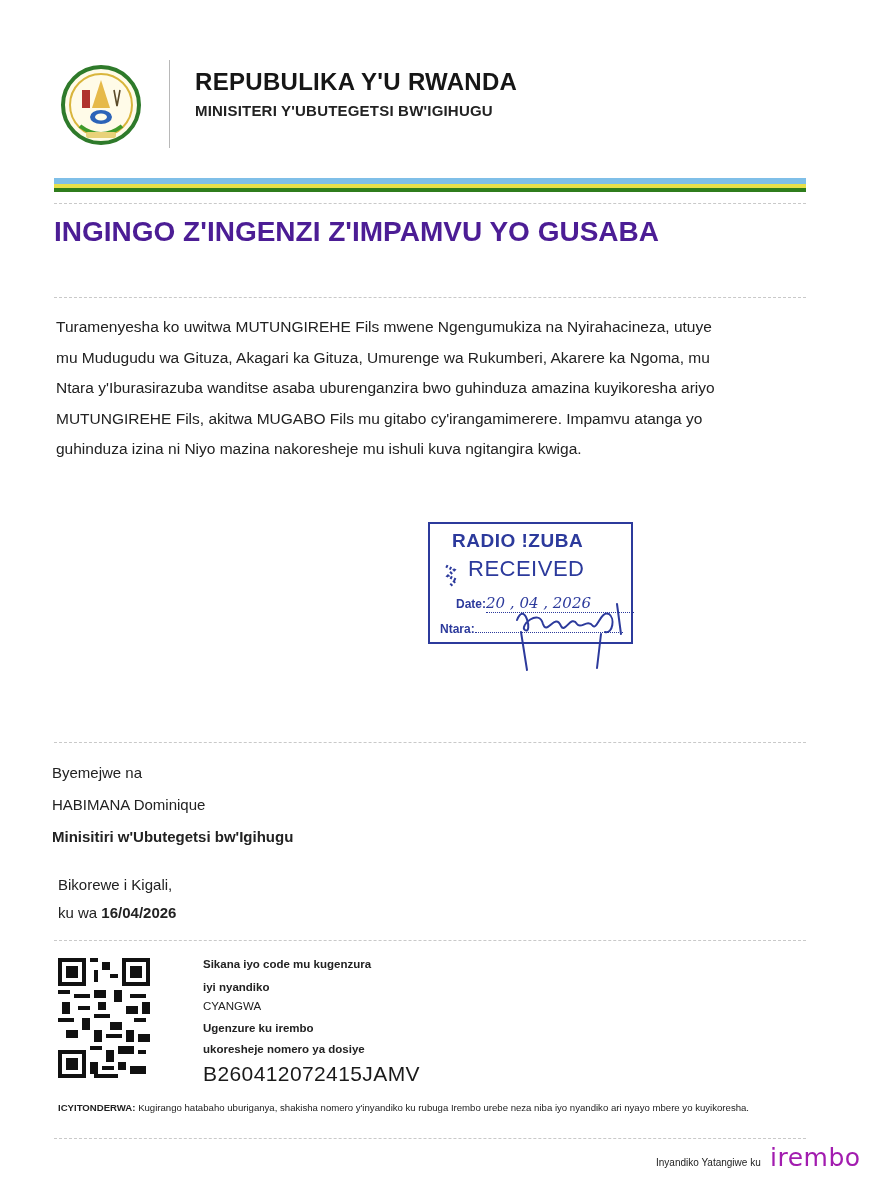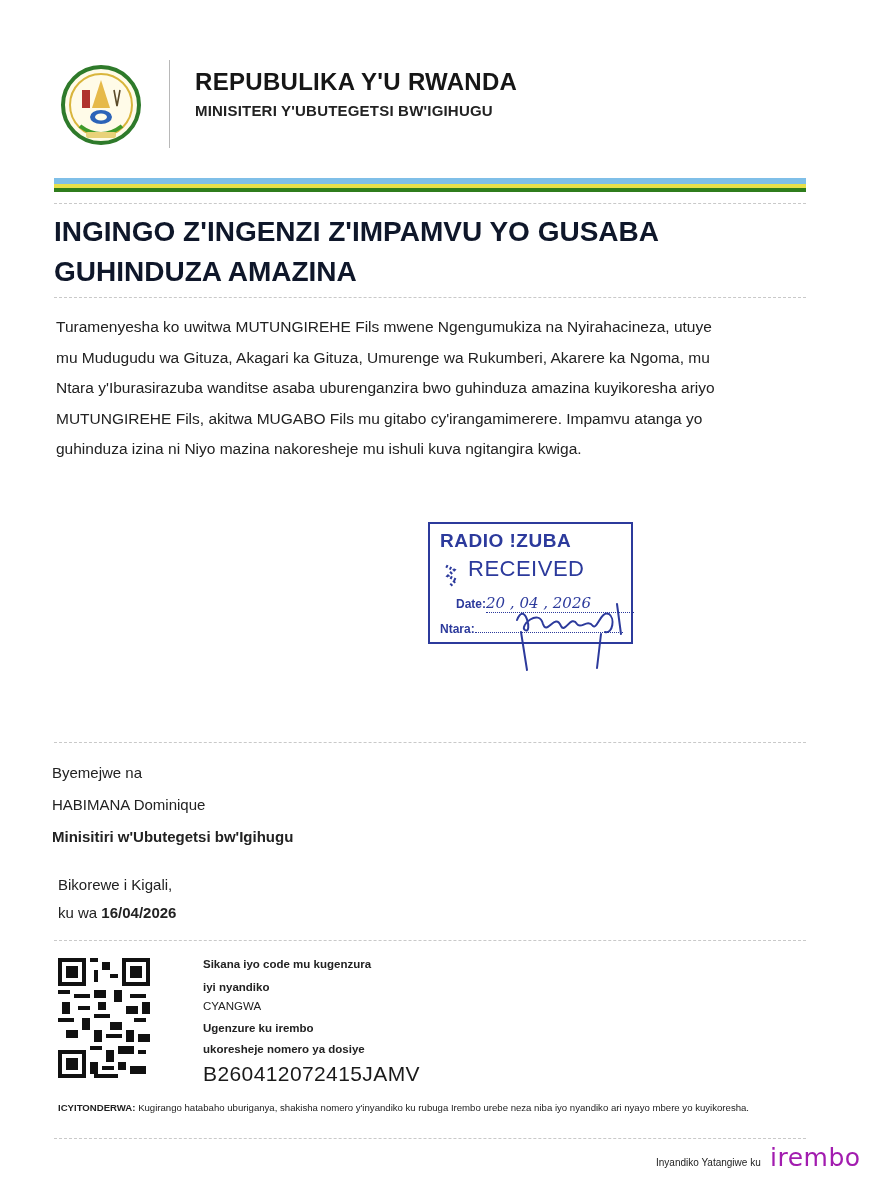--- a/index.html
+++ b/index.html
@@ -10,24 +10,24 @@
   .abs { position: absolute; }
   .header-emblem { left: 58px; top: 62px; width: 86px; height: 86px; }
   .header-divider { left: 169px; top: 60px; width: 1px; height: 88px; background: #b8b8b8; }
   .rep-title { left: 195px; top: 68px; font-size: 24px; font-weight: bold; letter-spacing: 0.3px; color: #161616; white-space: nowrap; }
   .min-title { left: 195px; top: 102px; font-size: 15px; font-weight: bold; color: #222; white-space: nowrap; letter-spacing: 0.2px; }
   .flag-band { left: 54px; top: 178px; width: 752px; height: 14px; }
   .flag-band .blue { height: 6px; background: #7fbfe8; }
   .flag-band .yellow { height: 4px; background: #e8e04a; }
   .flag-band .green { height: 4px; background: #2f7d1c; }
   .hr { height: 0; border-top: 1px dashed #c9c9c9; }
-  .main-title { left: 54px; top: 212px; font-size: 28px; font-weight: bold; color: #0f172a; line-height: 40px; width: 740px; }
+  .main-title { left: 54px; top: 212px; font-size: 28px; font-weight: bold; color: #4c1d95; line-height: 40px; width: 740px; }
   .body-para { left: 56px; top: 312px; width: 760px; font-size: 15.5px; line-height: 30.5px; color: #222; }
   .stamp { left: 428px; top: 522px; width: 205px; height: 122px; border: 2px solid #2c3a9c; color: #2c3a9c; box-sizing: border-box; }
-  .stamp .s1 { position: absolute; left: 10px; top: 6px; font-size: 19px; font-weight: bold; letter-spacing: 0.5px; white-space: nowrap; }
+  .stamp .s1 { position: absolute; left: 22px; top: 6px; font-size: 19px; font-weight: bold; letter-spacing: 0.5px; white-space: nowrap; }
   .stamp .s2 { position: absolute; left: 38px; top: 32px; font-size: 22px; letter-spacing: 0.5px; white-space: nowrap; }
   .stamp .s3 { position: absolute; left: 10px; top: 70px; font-size: 12px; font-weight: bold; white-space: nowrap; padding-left: 16px; }
   .stamp .s4 { position: absolute; left: 10px; top: 98px; font-size: 12px; font-weight: bold; white-space: nowrap; }
   .stamp .hw { font-family: "DejaVu Serif", serif; font-style: italic; font-size: 15px; font-weight: normal; color: #2c3a9c; }
   .stamp .dots { border-bottom: 1px dotted #2c3a9c; display: inline-block; }
   .stamp-scribble { left: 440px; top: 562px; width: 24px; height: 28px; }
   .signature-svg { left: 505px; top: 590px; width: 130px; height: 85px; }
   .sig-block { left: 52px; font-size: 15px; color: #222; white-space: nowrap; }
   .bold { font-weight: bold; }
   .qr { left: 58px; top: 958px; width: 92px; height: 120px; }
@@ -59,21 +59,20 @@
 
 <div class="abs flag-band">
   <div class="blue"></div>
   <div class="yellow"></div>
   <div class="green"></div>
 </div>
 <div class="abs hr" style="left:54px; top:203px; width:752px;"></div>
 
 <div class="abs main-title">
   <div>INGINGO Z'INGENZI Z'IMPAMVU YO GUSABA</div>
-  <div>GUHINDUZA AMAZINA</div>
 </div>
 <div class="abs hr" style="left:54px; top:297px; width:752px;"></div>
 
 <div class="abs body-para">
   <div>Turamenyesha ko uwitwa MUTUNGIREHE Fils mwene Ngengumukiza na Nyirahacineza, utuye</div>
   <div>mu Mudugudu wa Gituza, Akagari ka Gituza, Umurenge wa Rukumberi, Akarere ka Ngoma, mu</div>
   <div>Ntara y'Iburasirazuba wanditse asaba uburenganzira bwo guhinduza amazina kuyikoresha ariyo</div>
   <div>MUTUNGIREHE Fils, akitwa MUGABO Fils mu gitabo cy'irangamimerere. Impamvu atanga yo</div>
   <div>guhinduza izina ni Niyo mazina nakoresheje mu ishuli kuva ngitangira kwiga.</div>
 </div>

